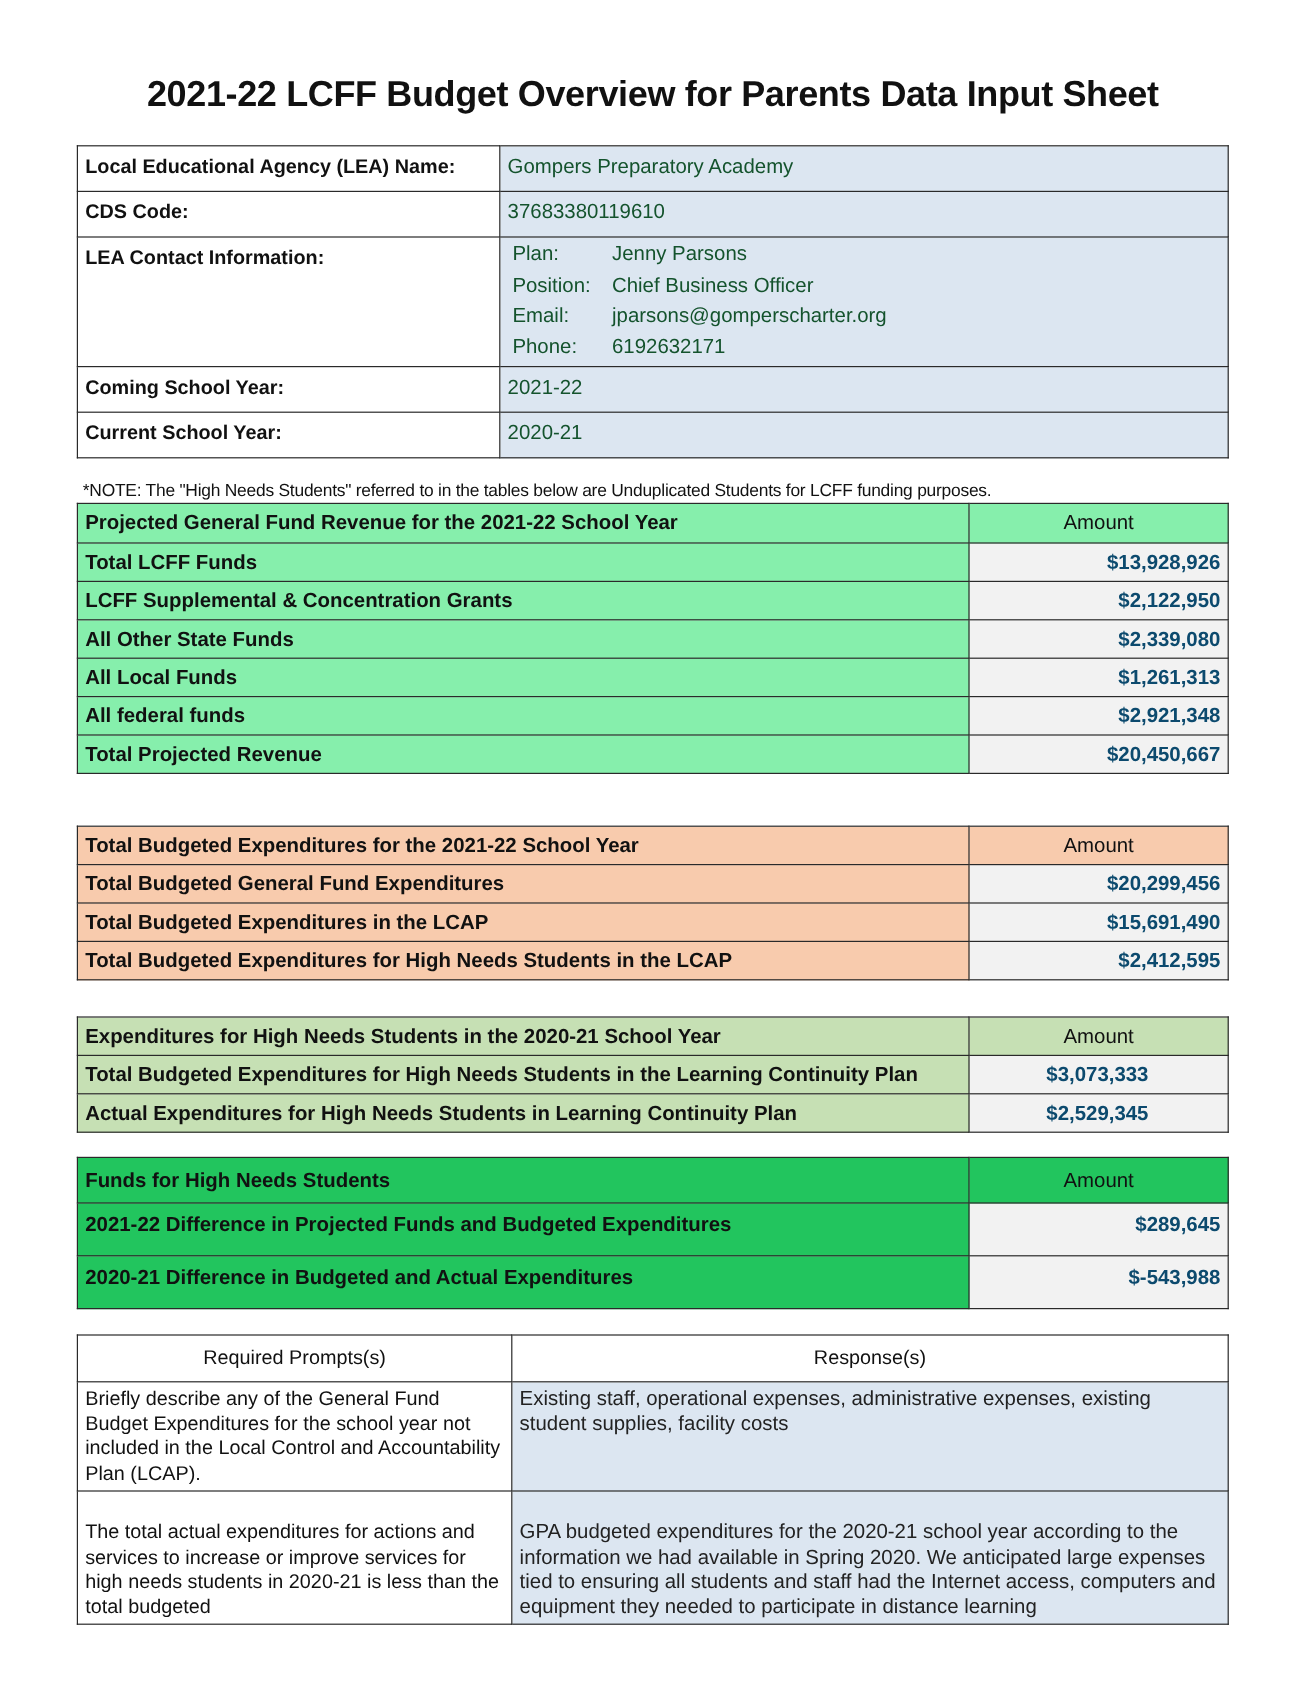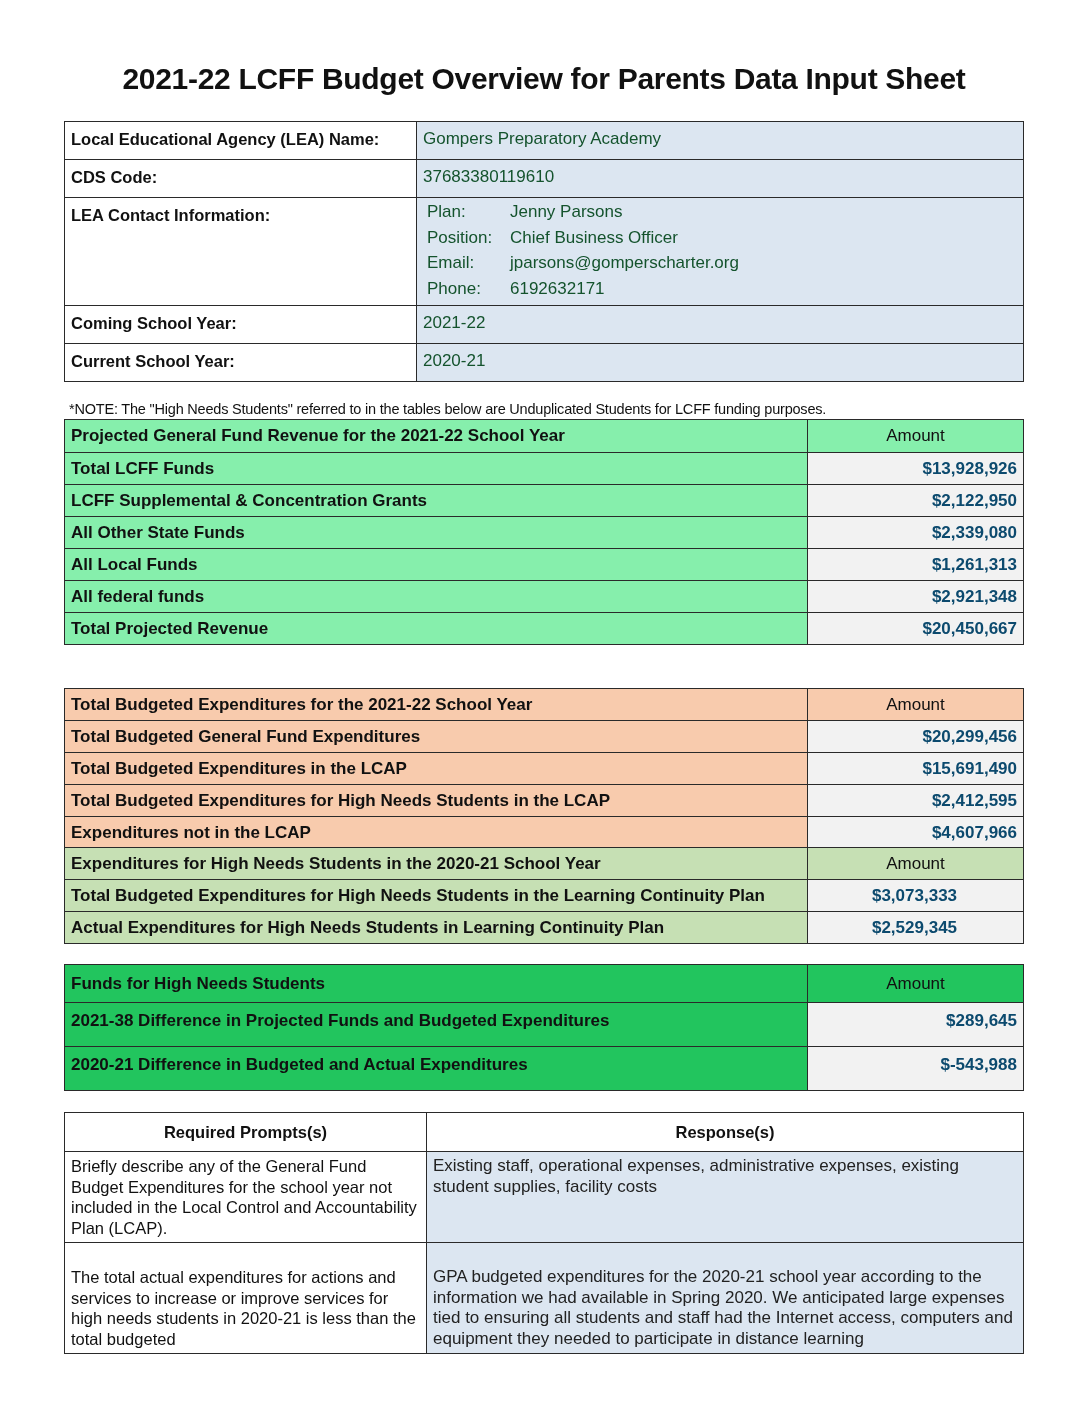--- a/index.html
+++ b/index.html
@@ -40,21 +40,21 @@
   .hn2021 { top: 847px; }
   .hn2021 td { background: #c6e0b4; }
 
   .funds { top: 964px; }
   .funds td { background: #22c55e; }
   .funds tr.head td { height: 38px; }
   .funds tr.tall td { height: 44px; vertical-align: top; padding-top: 8px; }
   .funds td.amt { vertical-align: top; padding-top: 8px; }
 
   .prompts { top: 1112px; }
-  .prompts th { background: #fff; height: 39px; font-size: 16.5px; font-weight: bold; }
+  .prompts th { background: #fff; height: 39px; font-size: 16.5px; font-weight: normal; }
   .prompts td.q { width: 362px; background: #fff; font-weight: normal; font-size: 16.5px; padding: 4px 6px; line-height: 20.5px; vertical-align: top; }
   .prompts td.a { background: #dce6f1; padding: 4px 6px; line-height: 20.5px; vertical-align: top; color: #222; }
   .prompts tr.p1 td { height: 88px; }
   .prompts tr.p2 td { height: 86px; }
   .clip { height: 82px; overflow: hidden; margin-top: 20px; }
 </style>
 </head>
 <body>
 
 <div class="title">2021-22 LCFF Budget Overview for Parents Data Input Sheet</div>
@@ -141,24 +141,20 @@
     <td class="amt">$20,299,456</td>
   </tr>
   <tr>
     <td>Total Budgeted Expenditures in the LCAP</td>
     <td class="amt">$15,691,490</td>
   </tr>
   <tr>
     <td>Total Budgeted Expenditures for High Needs Students in the LCAP</td>
     <td class="amt">$2,412,595</td>
   </tr>
-  <tr>
-    <td>Expenditures not in the LCAP</td>
-    <td class="amt">$4,607,966</td>
-  </tr>
 </tbody>
   </table>
 
 <table class="fin hn2021">
   <tbody>
       <tr class="head">
     <td>Expenditures for High Needs Students in the 2020-21 School Year</td>
     <td class="amthead" style="width:216px;">Amount</td>
   </tr>
   <tr>
@@ -172,21 +168,21 @@
 </tbody>
   </table>
 
 <table class="fin funds">
   <tbody>
       <tr class="head">
     <td>Funds for High Needs Students</td>
     <td class="amthead" style="width:216px;">Amount</td>
   </tr>
   <tr class="tall">
-    <td>2021-38 Difference in Projected Funds and Budgeted Expenditures</td>
+    <td>2021-22 Difference in Projected Funds and Budgeted Expenditures</td>
     <td class="amt">$289,645</td>
   </tr>
   <tr class="tall">
     <td>2020-21 Difference in Budgeted and Actual Expenditures</td>
     <td class="amt">$-543,988</td>
   </tr>
 </tbody>
   </table>
 
 <table class="prompts">

